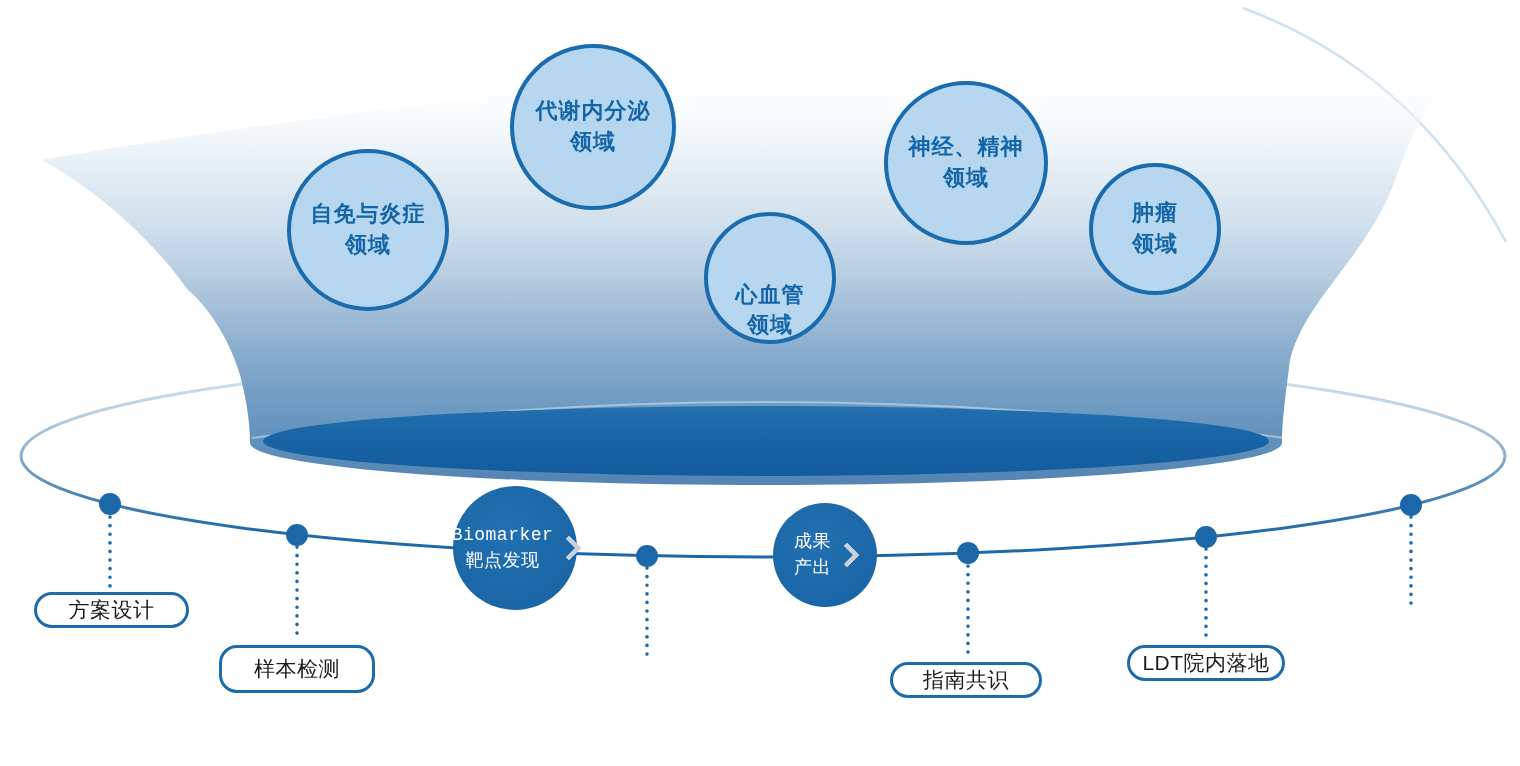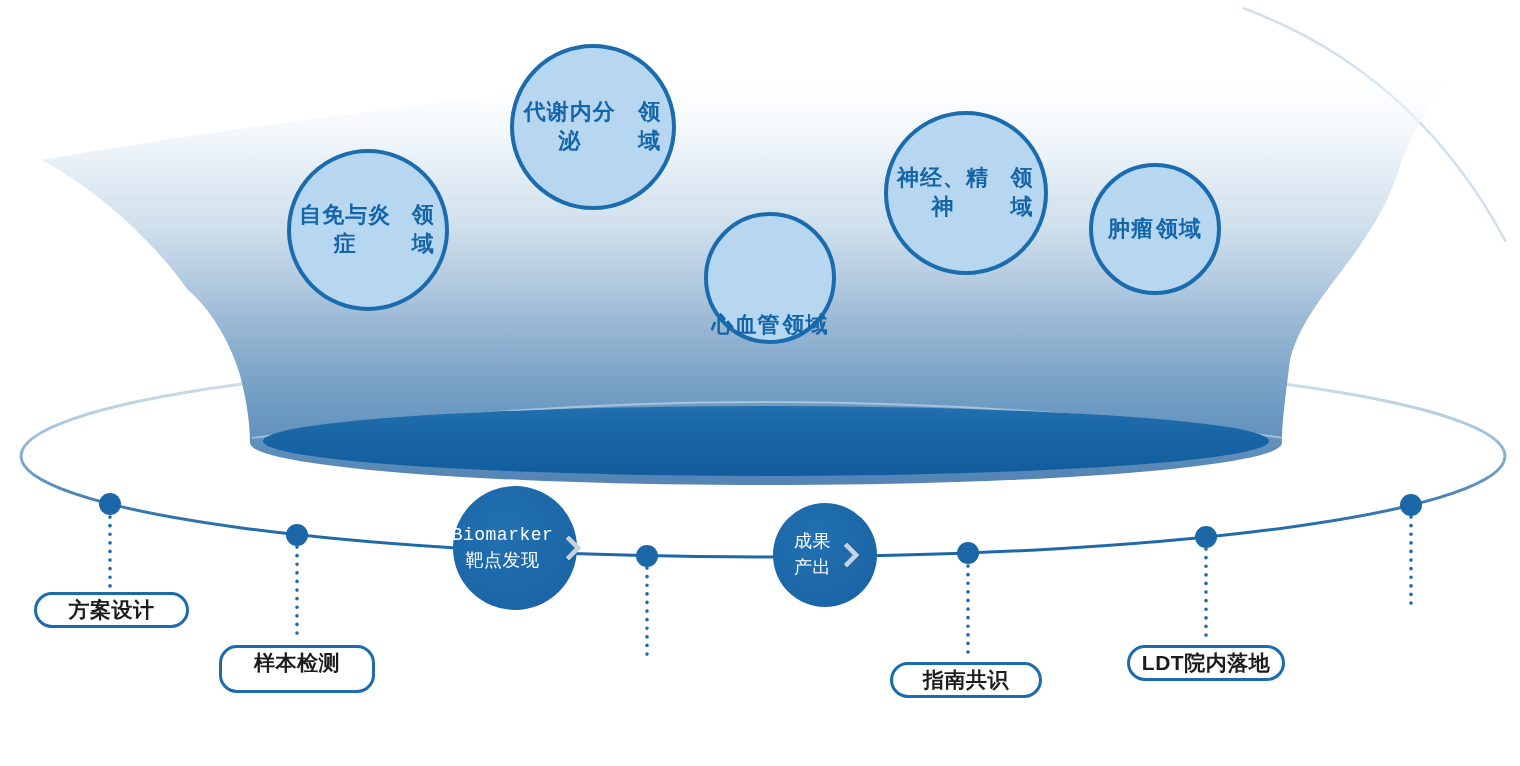--- a/index.html
+++ b/index.html
@@ -21,21 +21,21 @@
 
   
   .domain{
     position:absolute;border-radius:50%;
     background:var(--domain_fill);
     border:4px solid var(--domain_border);
     display:flex;align-items:center;justify-content:center;
     box-sizing:border-box;text-align:center;
   }
   .domain-text{
-    display:flex;flex-direction:row;gap:2px;
+    display:flex;flex-direction:column;gap:2px;
     color:var(--domain_text);font-weight:bold;font-size:22px;line-height:1.3;
     letter-spacing:1px;
   }
 
   
   .stage{
     position:absolute;border-radius:50%;
     background:radial-gradient(circle at 42% 36%, #2371b2 0%, var(--primary_blue) 62%, #18619f 100%);
     display:flex;align-items:center;justify-content:center;
     box-sizing:border-box;
@@ -54,23 +54,23 @@
     transform:rotate(45deg);
     border-radius:1.5px;
     flex:0 0 auto;
   }
 
   
   .pill{
     position:absolute;box-sizing:border-box;
     background:#ffffff;border:3px solid var(--pill_border);
     border-radius:20px;
-    display:flex;flex-direction:column;align-items:center;justify-content:flex-start;
+    display:flex;flex-direction:column;align-items:center;justify-content:center;
     color:var(--pill_text);font-size:21px;line-height:1.45;
-    text-align:center;letter-spacing:0.5px;font-weight:bold;
+    text-align:center;letter-spacing:0.5px;
   }
 </style>
 </head>
 <body>
 
 <div class="canvas">
 
   <svg class="bg-svg" viewBox="0 0 1520 766">
     <defs>
       <linearGradient id="gradFunnel" gradientUnits="userSpaceOnUse" x1="0" y1="60" x2="0" y2="478">
@@ -148,21 +148,21 @@
       <span>代谢内分泌</span>
       <span>领域</span>
     </div>
   </div>
   <div class="domain" style="left:704px;top:212px;width:132px;height:132px;align-items:flex-end;">
     <div class="domain-text">
       <span>心血管</span>
       <span>领域</span>
     </div>
   </div>
-  <div class="domain" style="left:884px;top:111px;width:164px;height:164px;">
+  <div class="domain" style="left:884px;top:81px;width:164px;height:164px;">
     <div class="domain-text">
       <span>神经、精神</span>
       <span>领域</span>
     </div>
   </div>
   <div class="domain" style="left:1089px;top:163px;width:132px;height:132px;">
     <div class="domain-text">
       <span>肿瘤</span>
       <span>领域</span>
     </div>

